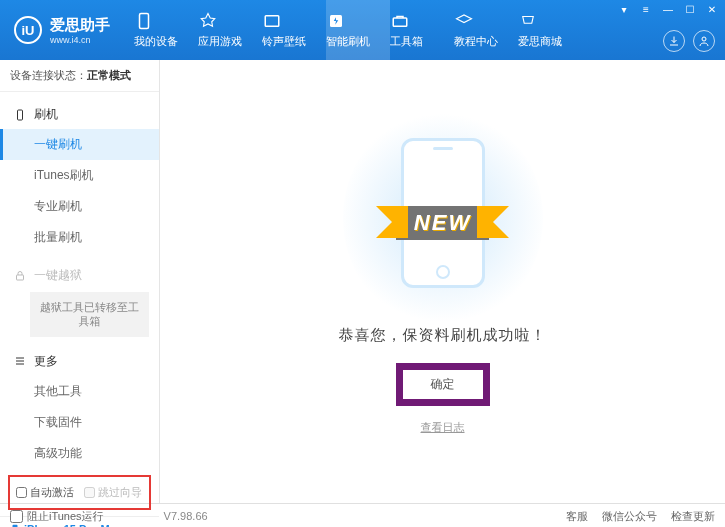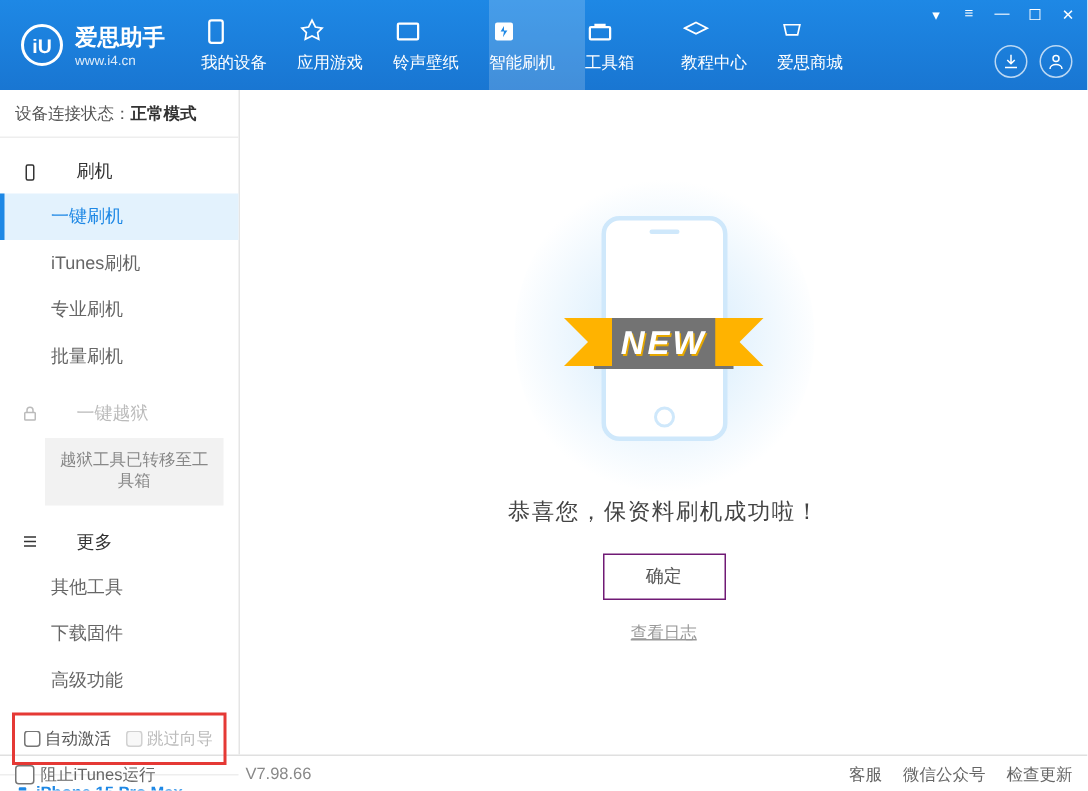--- a/index.html
+++ b/index.html
@@ -23,21 +23,21 @@
 .user-icons { position: absolute; right: 10px; bottom: 8px; display: flex; gap: 8px; }
 .circle-icon { width: 22px; height: 22px; border: 1.5px solid rgba(255,255,255,0.7); border-radius: 50%; display: flex; align-items: center; justify-content: center; cursor: pointer; }
 .circle-icon svg { width: 12px; height: 12px; fill: #fff; }
 
 .body-area { display: flex; height: 443px; }
 .sidebar { width: 160px; border-right: 1px solid #e5e5e5; display: flex; flex-direction: column; font-size: 12px; color: #555; }
 .status-row { padding: 8px 10px; border-bottom: 1px solid #eee; font-size: 11px; }
 .status-row b { color: #333; }
 
 .side-section { padding: 8px 0 0 0; }
-.side-head { display: flex; align-items: center; padding: 6px 14px; color: #333; cursor: pointer; gap: 17px; }
+.side-head { display: flex; align-items: center; padding: 6px 14px; color: #333; cursor: pointer; }
 .side-head.locked { color: #bbb; }
 .side-head .hicon { width: 14px; margin-right: 6px; display: flex; }
 .side-head .hicon svg { width: 12px; height: 12px; fill: currentColor; }
 .side-item { padding: 7px 10px 7px 34px; cursor: pointer; color: #666; }
 .side-item.active { background: #e3f2fd; border-left: 3px solid #1e88e5; padding-left: 31px; color: #1e88e5; }
 .side-item.box { background: #f2f2f2; margin: 2px 10px 2px 30px; padding: 8px; font-size: 11px; color: #888; line-height: 1.3; text-align: center; }
 
 .checkbox-row { border: 2px solid #e53935; margin: 6px 8px; padding: 8px 6px; display: flex; gap: 10px; font-size: 11px; }
 .cb { display: flex; align-items: center; gap: 3px; cursor: pointer; }
 .cb input { width: 11px; height: 11px; }
@@ -52,21 +52,21 @@
 .glow { position: absolute; inset: -20px; background: radial-gradient(circle, #e3f2fd 30%, transparent 70%); border-radius: 50%; }
 .phone { position: absolute; left: 38px; top: 10px; width: 84px; height: 150px; background: #fff; border: 3px solid #cfe8fb; border-radius: 12px; }
 .phone::before { content: ""; position: absolute; top: 6px; left: 50%; transform: translateX(-50%); width: 20px; height: 3px; background: #cfe8fb; border-radius: 2px; }
 .phone::after { content: ""; position: absolute; bottom: 6px; left: 50%; transform: translateX(-50%); width: 10px; height: 10px; border: 2px solid #cfe8fb; border-radius: 50%; }
 .ribbon { position: absolute; top: 75px; left: -10px; right: -10px; height: 40px; display: flex; align-items: center; justify-content: center; }
 .ribbon-body { background: #737373; color: #fff; font-weight: 900; font-size: 22px; letter-spacing: 2px; padding: 4px 18px; position: relative; font-style: italic; text-shadow: 1px 1px 0 #e6a800; }
 .ribbon-body::before, .ribbon-body::after { content: ""; position: absolute; top: 0; width: 0; height: 0; border: 16px solid #ffb300; }
 .ribbon-body::before { left: -20px; border-left-color: transparent; }
 .ribbon-body::after { right: -20px; border-right-color: transparent; }
 .success-msg { font-size: 15px; color: #444; margin-bottom: 18px; letter-spacing: 1px; }
-.ok-btn { border: 1px solid #701a75; background: #fff; padding: 6px 28px; font-size: 12px; cursor: pointer; color: #555; margin-bottom: 14px; }
+.ok-btn { border: 7px solid #701a75; background: #fff; padding: 6px 28px; font-size: 12px; cursor: pointer; color: #555; margin-bottom: 14px; }
 .log-link { font-size: 11px; color: #999; text-decoration: underline; cursor: pointer; }
 
 .footer { height: 24px; border-top: 1px solid #e0e0e0; display: flex; align-items: center; font-size: 11px; color: #666; padding: 12px 10px; }
 .footer .fcb { display: flex; align-items: center; gap: 4px; cursor: pointer; }
 .footer .spacer { flex: 1; }
 .footer .flink { margin-left: 14px; cursor: pointer; }
 .footer .ver { margin-left: 60px; color: #888; }
 </style>
 </head>
 <body>

